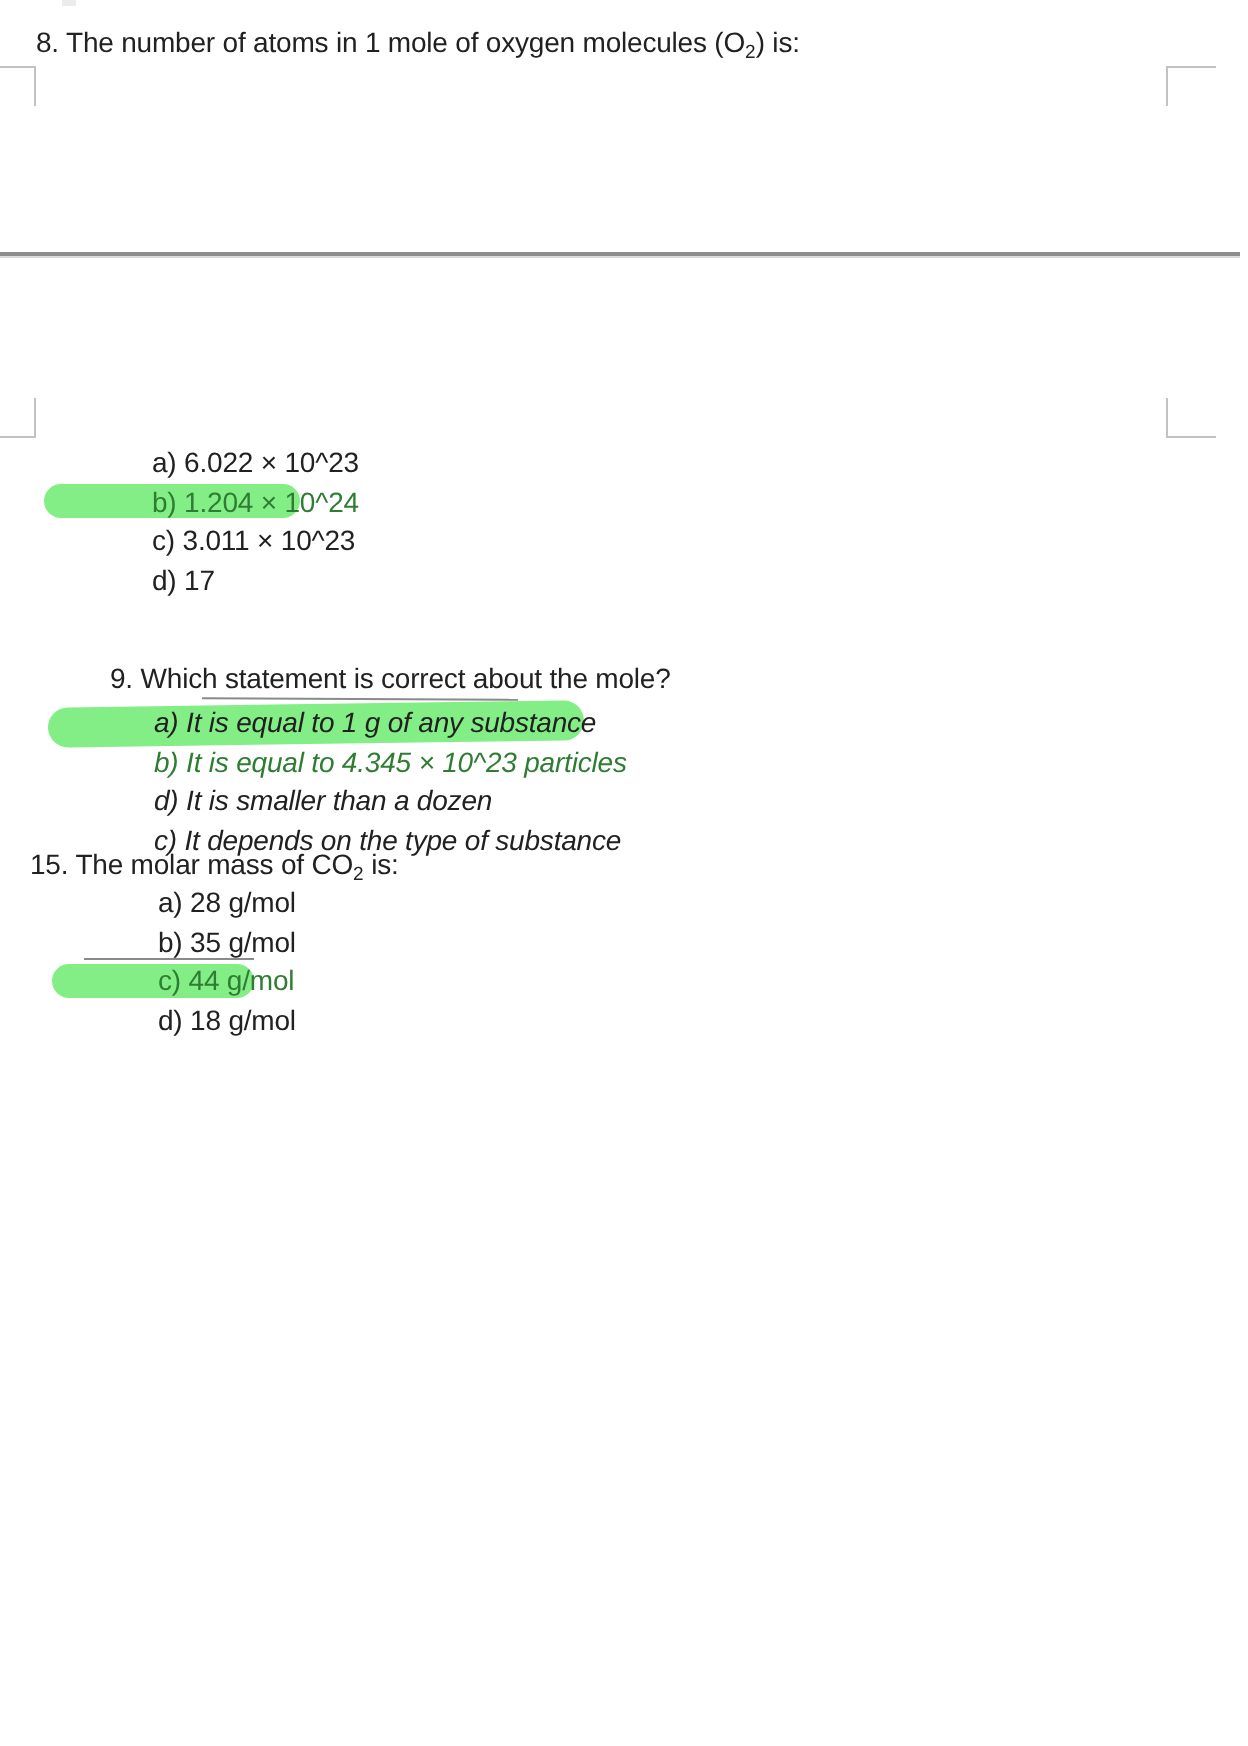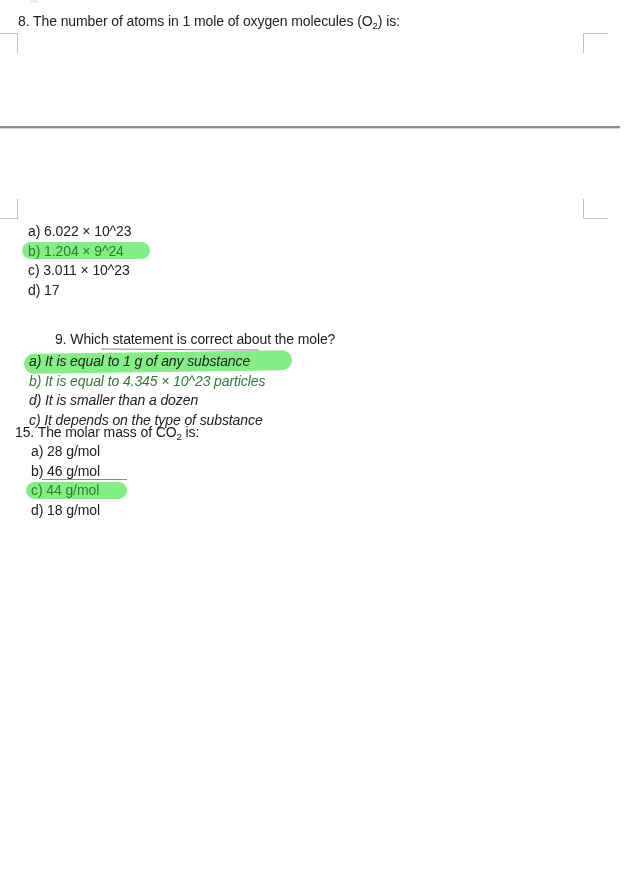--- a/index.html
+++ b/index.html
@@ -12,21 +12,21 @@
   }
   .qtitle{
     position:absolute;font-size:14px;line-height:18px;
     letter-spacing:-0.1px;white-space:nowrap;z-index:3;
   }
   .sub{font-size:9.5px;position:relative;top:3px;letter-spacing:0;}
   .opts{
     position:absolute;font-size:14px;line-height:19.6px;
     letter-spacing:-0.1px;white-space:nowrap;z-index:3;
   }
-  .opt{height:19.6px;}
+  .opt{height:19.6px;margin-left:48px;}
   .opt.hl{color:var(--highlight_text_color,#2e7d33);}
   .pill{
     position:absolute;background:var(--highlight_color,#84ee86);
     z-index:1;
   }
   .pen{
     position:absolute;height:1px;background:var(--pen_color,#8a8a8a);
     z-index:2;
   }
   .cm{position:absolute;width:17px;height:19px;
@@ -63,34 +63,34 @@
 
   <div class="pill" style="left:22px;top:241.5px;width:128px;height:17.5px;border-radius:9px;"></div>
   <div class="pill" style="left:24px;top:351.5px;width:268px;height:19.5px;border-radius:10px;transform:rotate(-0.8deg);"></div>
   <div class="pill" style="left:26px;top:481.5px;width:101px;height:17.5px;border-radius:9px;"></div>
 
   <div class="pen" style="left:101px;top:349px;width:158px;transform:rotate(0.3deg);"></div>
   <div class="pen" style="left:42px;top:478.5px;width:85px;"></div>
 
   <div class="opts" style="left:28px;top:222px;">
     <div class="opt">a) 6.022 × 10^23</div>
-    <div class="opt hl">b) 1.204 × 9^24</div>
+    <div class="opt hl">b) 1.204 × 10^24</div>
     <div class="opt">c) 3.011 × 10^23</div>
     <div class="opt">d) 17</div>
   </div>
 
   <div class="qtitle" style="left:15px;top:330px;margin-left:40px;"><span>9. Which statement is correct about the mole?</span></div>
   <div class="opts" style="left:29px;top:352px;font-style:italic;">
     <div class="opt">a) It is equal to 1 g of any substance</div>
     <div class="opt hl">b) It is equal to 4.345 × 10^23 particles</div>
     <div class="opt">d) It is smaller than a dozen</div>
     <div class="opt">c) It depends on the type of substance</div>
   </div>
 
   <div class="qtitle" style="left:15px;top:423px;"><span>15. The molar mass of CO</span><span class="sub">2</span><span> is:</span></div>
   <div class="opts" style="left:31px;top:442px;">
     <div class="opt">a) 28 g/mol</div>
-    <div class="opt">b) 46 g/mol</div>
+    <div class="opt">b) 35 g/mol</div>
     <div class="opt hl">c) 44 g/mol</div>
     <div class="opt">d) 18 g/mol</div>
   </div>
 
 </div>
 
 </body></html>

